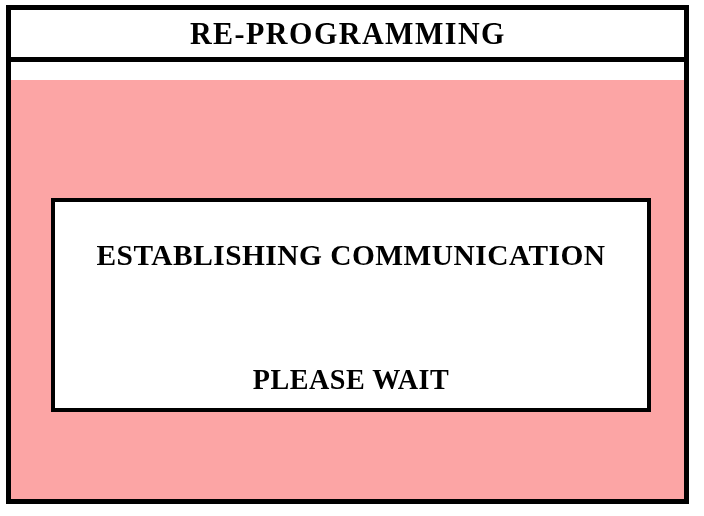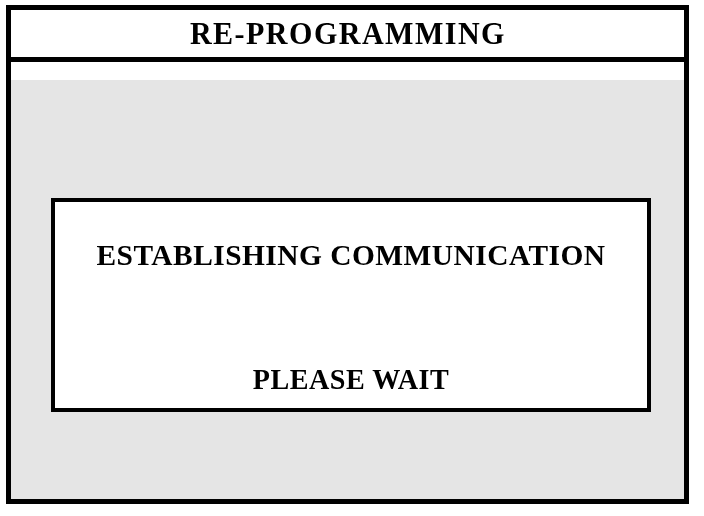--- a/index.html
+++ b/index.html
@@ -56,21 +56,21 @@
     transform-origin: center;
   }
 
   
   .body-area {
     position: absolute;
     left: 0;
     top: 70px;
     right: 0;
     bottom: 0;
-    background: #e5e5e5;
+    background: #fca5a5;
   }
 
   
   .message-panel {
     position: absolute;
     left: 40px;
     top: 118px;
     width: 600px;
     height: 214px;
     box-sizing: border-box;

